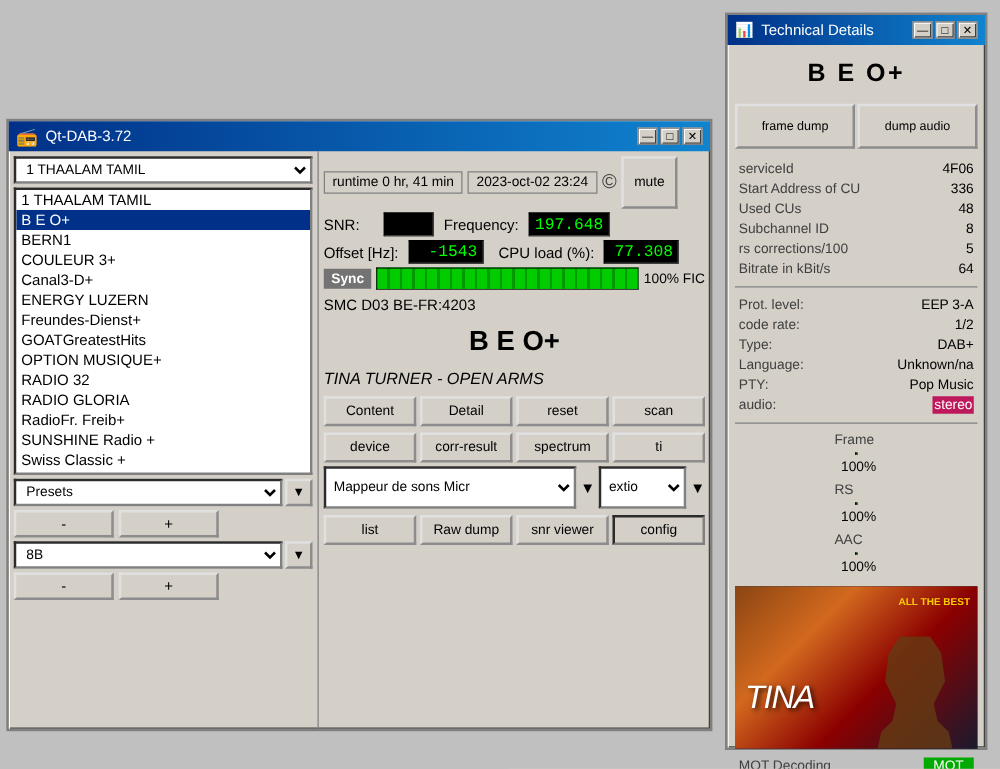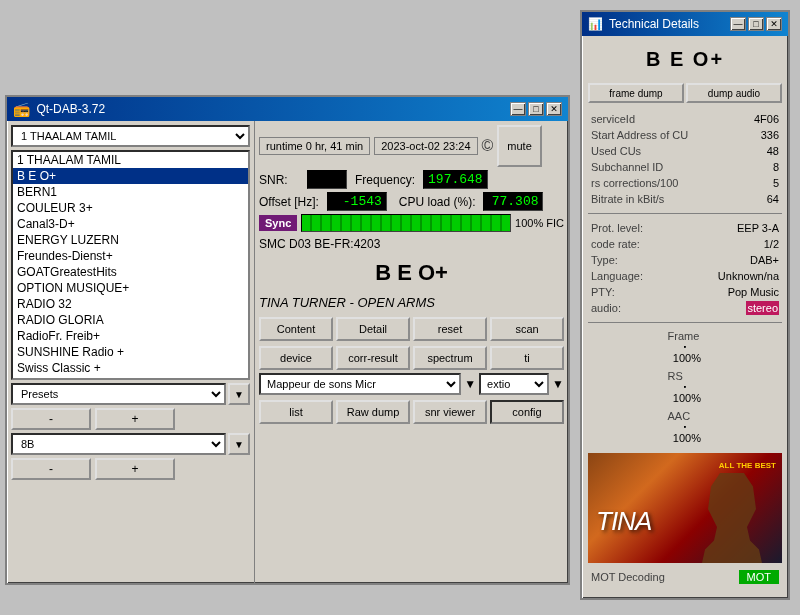--- a/index.html
+++ b/index.html
@@ -240,21 +240,21 @@
     }
 
     
     #sync-bar-row {
       display: flex;
       align-items: center;
       gap: 4px;
     }
 
     .sync-badge {
-      background: #701a75;
+      background: #737373;
       color: white;
       padding: 2px 6px;
       font-size: 11px;
       font-weight: bold;
     }
 
     .signal-bar {
       flex: 1;
       height: 18px;
       background: #00cc00;
@@ -326,21 +326,21 @@
 
     
     .device-row {
       display: flex;
       gap: 3px;
       align-items: center;
     }
 
     .device-select {
       flex: 1;
-      height: 22px;
+      height: 34px;
       background: white;
       border: 2px inset #808080;
       font-size: 11px;
       padding: 1px 2px;
     }
 
     
     #tech-window {
       position: absolute;
       top: 10px;
@@ -378,21 +378,21 @@
     }
 
     .tech-tab-row {
       display: flex;
       gap: 2px;
       margin-bottom: 4px;
     }
 
     .tech-tab {
       flex: 1;
-      height: 20px;
+      height: 36px;
       background: #d4d0c8;
       border: 2px outset #e0e0e0;
       cursor: pointer;
       font-size: 10px;
       display: flex;
       align-items: center;
       justify-content: center;
     }
 
     .tech-data-table {
@@ -464,21 +464,21 @@
 
     .tech-progress-pct {
       font-size: 11px;
       min-width: 32px;
       text-align: right;
     }
 
     
     #album-art {
       width: 100%;
-      height: 110px;
+      height: 130px;
       background: #1a1a2e;
       margin-top: 4px;
       position: relative;
       overflow: hidden;
       display: flex;
       align-items: center;
       justify-content: center;
     }
 
     .album-art-bg {

